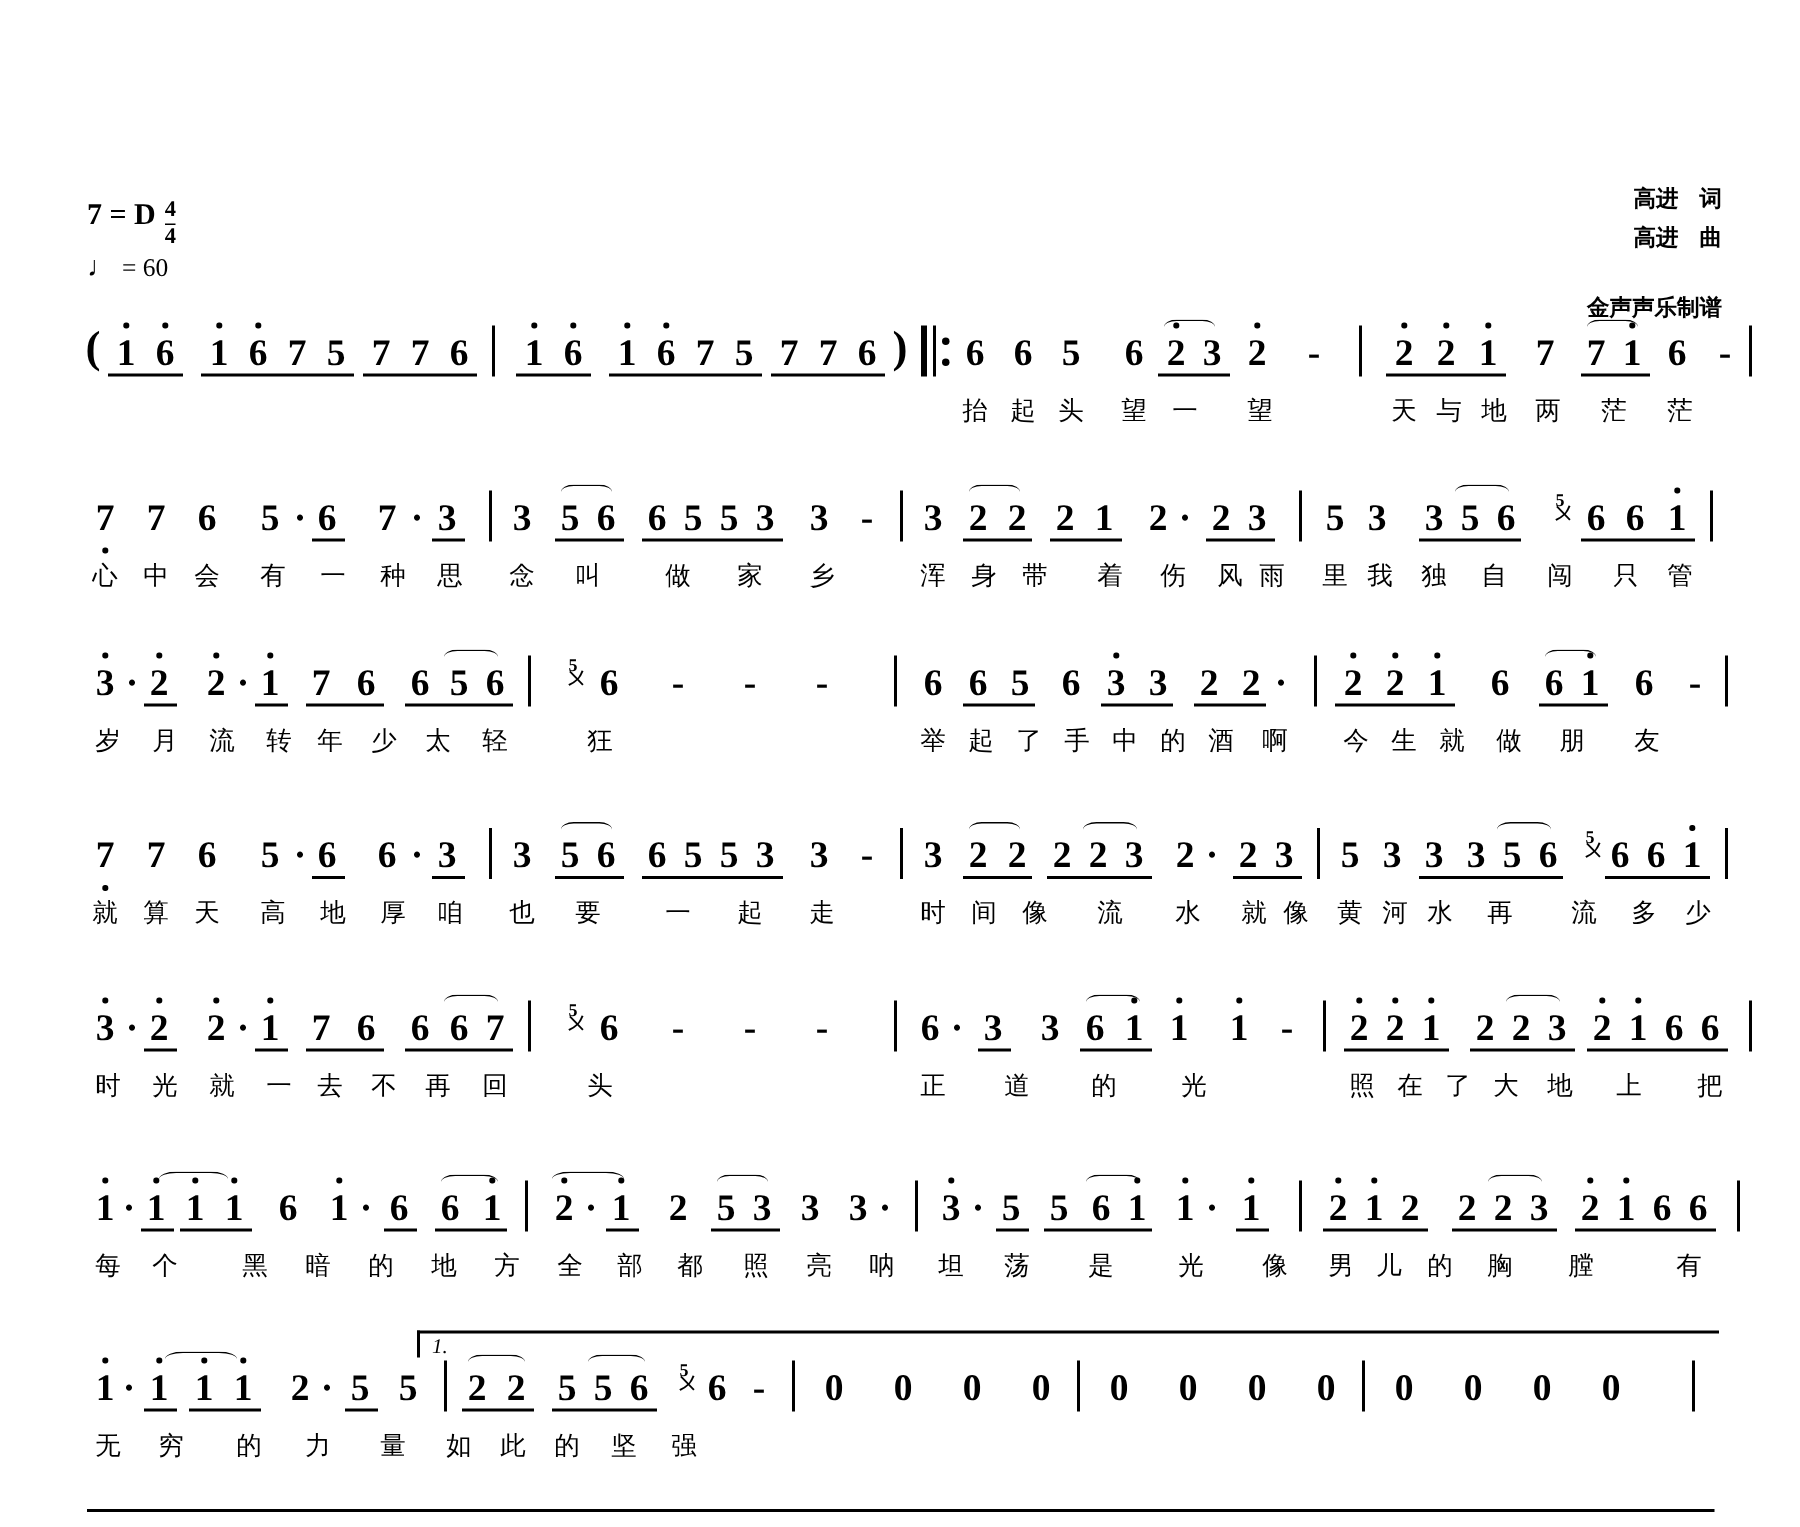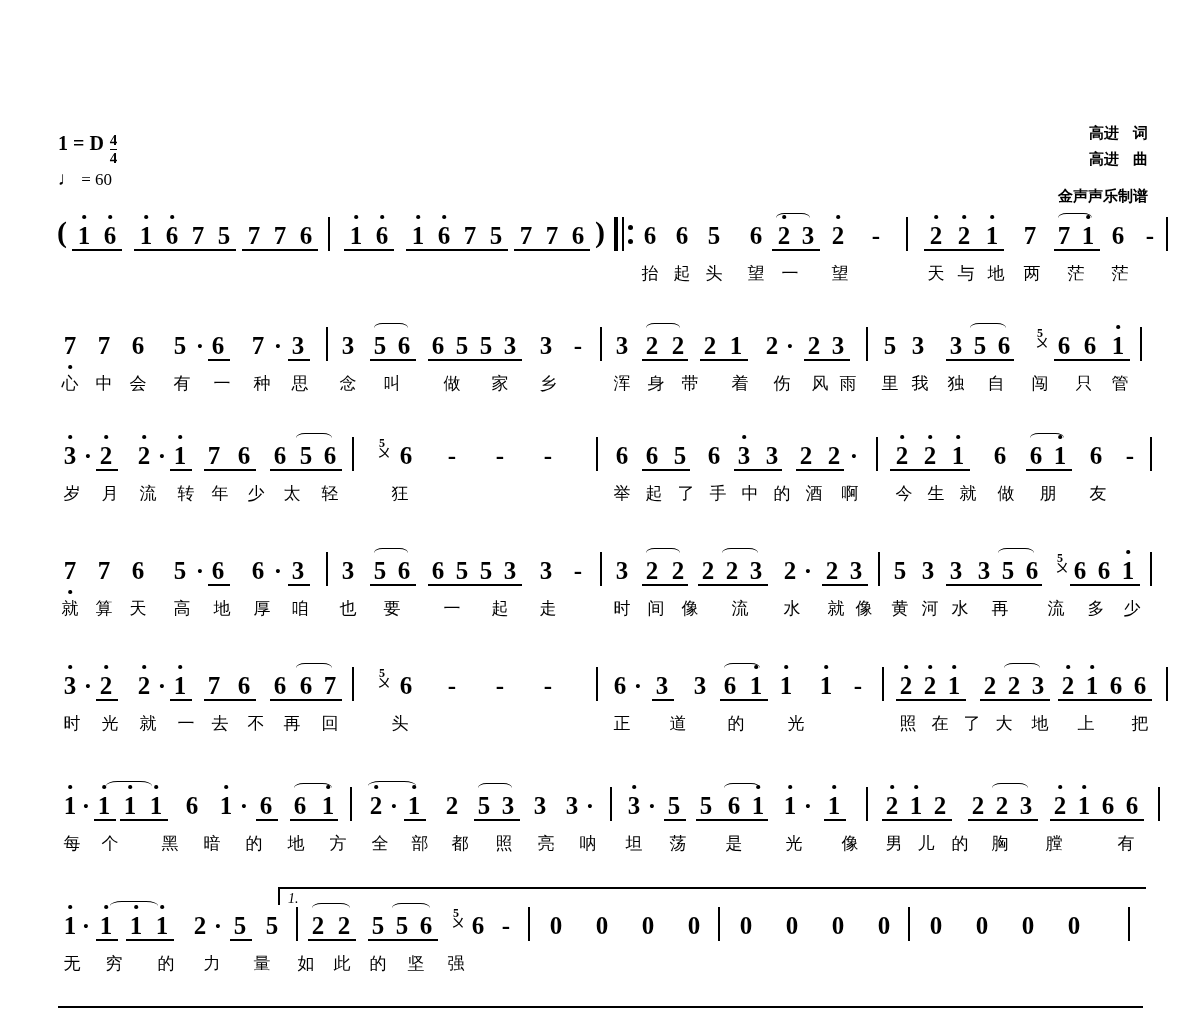--- a/index.html
+++ b/index.html
@@ -211,36 +211,36 @@
   }
 </style>
 </head>
 <body>
 
 <div class="sheet">
 
 
   <div class="key-block">
     <div class="key-line">
-      <span>1 = D</span>
+      <span>7 = D</span>
       <span class="timesig">
         <span class="num">4</span>
         <span class="den">4</span>
       </span>
     </div>
   </div>
   <div class="tempo">
     <span class="notehead">♩</span>
     <span>= 60</span>
   </div>
 
   <div class="credits">
     <div><span>高进</span><span class="gap"></span><span>词</span></div>
     <div><span>高进</span><span class="gap"></span><span>曲</span></div>
-    <div style="margin-top:10px">金声声乐制谱</div>
+    <div style="margin-top:20px">金声声乐制谱</div>
   </div>
 
   <div class="system" style="top:215px;">
     <div class="notes-row">
       <span class="paren" style="left:62px; top:2px;">(</span>
 
       <span class="tok" style="left:84px;">1</span>
         <span class="odot" style="left:84px; top:0px;"></span>
       <span class="tok" style="left:110px;">6</span>
         <span class="odot" style="left:110px; top:0px;"></span>

